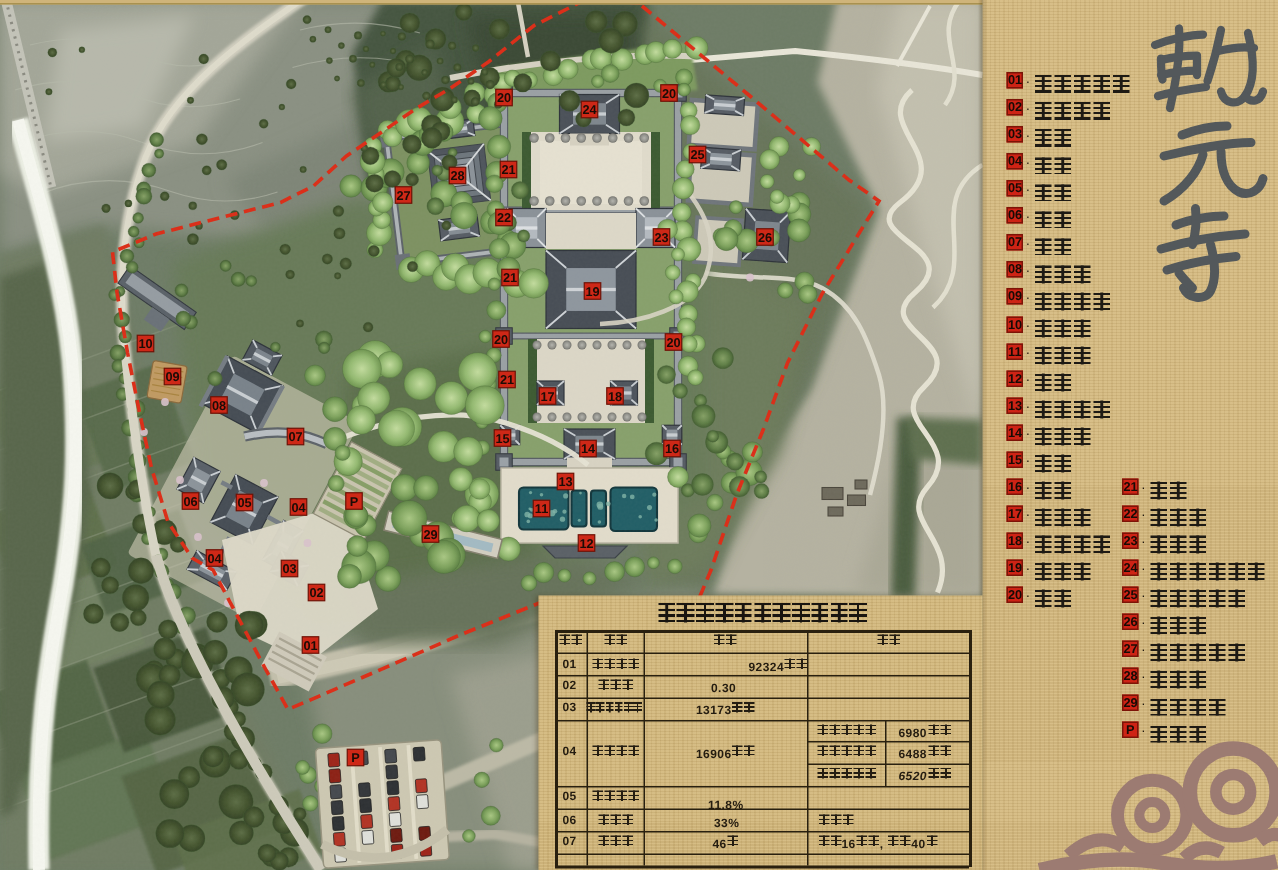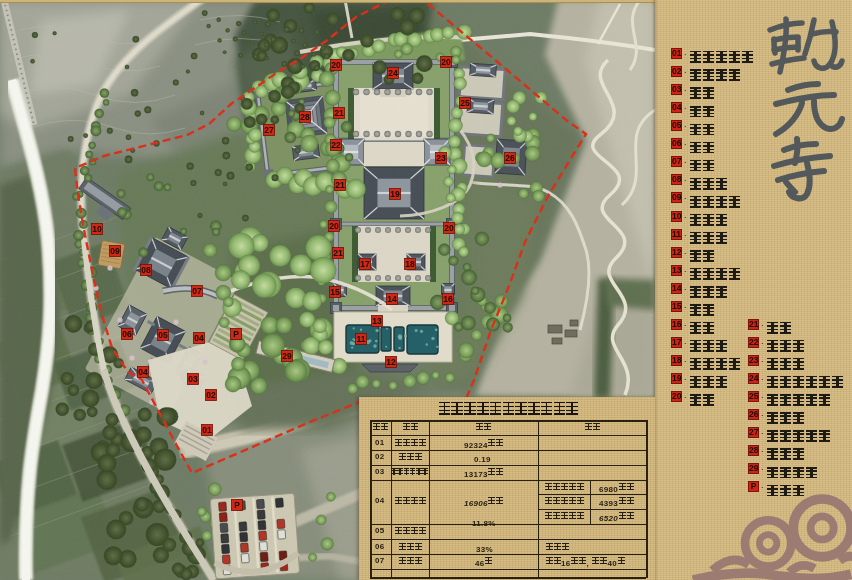--- a/index.html
+++ b/index.html
@@ -1267,43 +1267,43 @@
 <div class="bl" style="left:178.5px;top:23.0px;width:1.4px;height:157.0px;"></div>
 <div class="bl" style="left:231.0px;top:82.5px;width:1.4px;height:44.5px;"></div>
 
 <div style="position:absolute;left:13px;top:26px;width:16px;text-align:center;white-space:nowrap;"><i class="g8 g"></i><i class="g8 g"></i></div>
 <div style="position:absolute;left:43px;top:26px;width:16px;text-align:center;white-space:nowrap;"><i class="g8 g"></i><i class="g8 g"></i></div>
 <div style="position:absolute;left:116px;top:26px;width:16px;text-align:center;white-space:nowrap;"><i class="g8 g"></i><i class="g8 g"></i></div>
 <div style="position:absolute;left:225px;top:26px;width:16px;text-align:center;white-space:nowrap;"><i class="g8 g"></i><i class="g8 g"></i></div>
 
 <div class="num" style="left:16px;top:42px;">01</div>
 <div style="position:absolute;left:35px;top:42px;width:32px;text-align:center;white-space:nowrap;"><i class="g8 g"></i><i class="g8 g"></i><i class="g8 g"></i><i class="g8 g"></i></div>
-<div style="position:absolute;left:105px;top:42px;white-space:nowrap;"><span class="num" style="position:static;">92324</span><i class="g8 g"></i><i class="g8 g"></i></div>
+<div style="position:absolute;left:105px;top:42px;white-space:nowrap;"><span class="num" style="position:static;margin-left:35px;">92324</span><i class="g8 g"></i><i class="g8 g"></i></div>
 <div class="num" style="left:16px;top:56px;">02</div>
 <div style="position:absolute;left:39px;top:56px;width:24px;text-align:center;white-space:nowrap;"><i class="g8 g"></i><i class="g8 g"></i><i class="g8 g"></i></div>
-<div style="position:absolute;left:115px;top:56px;white-space:nowrap;"><span class="num" style="position:static;">0.19</span></div>
+<div style="position:absolute;left:115px;top:56px;white-space:nowrap;"><span class="num" style="position:static;">0.30</span></div>
 <div class="num" style="left:16px;top:71px;">03</div>
 <div style="position:absolute;left:32px;top:71px;width:37px;text-align:center;white-space:nowrap;"><i class="g6 g"></i><i class="g6 g"></i><i class="g6 g"></i><i class="g6 g"></i><i class="g6 g"></i><i class="g6 g"></i></div>
 <div style="position:absolute;left:105px;top:71px;white-space:nowrap;"><span class="num" style="position:static;">13173</span><i class="g8 g"></i><i class="g8 g"></i></div>
 <div class="num" style="left:16px;top:100px;">04</div>
 <div style="position:absolute;left:35px;top:100px;width:32px;text-align:center;white-space:nowrap;"><i class="g8 g"></i><i class="g8 g"></i><i class="g8 g"></i><i class="g8 g"></i></div>
-<div style="position:absolute;left:105px;top:100px;white-space:nowrap;font-style:italic;"><span class="num" style="position:static;">16906</span><i class="g8 g"></i><i class="g8 g"></i></div>
+<div style="position:absolute;left:105px;top:100px;white-space:nowrap;"><span class="num" style="position:static;">16906</span><i class="g8 g"></i><i class="g8 g"></i></div>
 <div class="num" style="left:16px;top:130px;">05</div>
 <div style="position:absolute;left:35px;top:130px;width:32px;text-align:center;white-space:nowrap;"><i class="g8 g"></i><i class="g8 g"></i><i class="g8 g"></i><i class="g8 g"></i></div>
-<div style="position:absolute;left:113px;top:120px;white-space:nowrap;"><span class="num" style="position:static;">11.8%</span></div>
+<div style="position:absolute;left:113px;top:134px;white-space:nowrap;"><span class="num" style="position:static;">11.8%</span></div>
 <div class="num" style="left:16px;top:146px;">06</div>
 <div style="position:absolute;left:39px;top:146px;width:24px;text-align:center;white-space:nowrap;"><i class="g8 g"></i><i class="g8 g"></i><i class="g8 g"></i></div>
 <div style="position:absolute;left:117px;top:146px;white-space:nowrap;"><span class="num" style="position:static;">33%</span></div>
 <div class="num" style="left:16px;top:160px;">07</div>
 <div style="position:absolute;left:39px;top:160px;width:24px;text-align:center;white-space:nowrap;"><i class="g8 g"></i><i class="g8 g"></i><i class="g8 g"></i></div>
 <div style="position:absolute;left:116px;top:160px;white-space:nowrap;"><span class="num" style="position:static;">46</span><i class="g8 g"></i></div>
 <div style="position:absolute;left:185px;top:86px;width:40px;text-align:center;white-space:nowrap;"><i class="g8 g"></i><i class="g8 g"></i><i class="g8 g"></i><i class="g8 g"></i><i class="g8 g"></i></div>
 <div style="position:absolute;left:240px;top:86px;white-space:nowrap;"><span class="num" style="position:static;">6980</span><i class="g8 g"></i><i class="g8 g"></i></div>
 <div style="position:absolute;left:185px;top:100px;width:40px;text-align:center;white-space:nowrap;"><i class="g8 g"></i><i class="g8 g"></i><i class="g8 g"></i><i class="g8 g"></i><i class="g8 g"></i></div>
-<div style="position:absolute;left:240px;top:100px;white-space:nowrap;"><span class="num" style="position:static;">4393</span><i class="g8 g"></i><i class="g8 g"></i></div>
+<div style="position:absolute;left:240px;top:100px;white-space:nowrap;"><span class="num" style="position:static;">6488</span><i class="g8 g"></i><i class="g8 g"></i></div>
 <div style="position:absolute;left:185px;top:115px;width:40px;text-align:center;white-space:nowrap;"><i class="g8 g"></i><i class="g8 g"></i><i class="g8 g"></i><i class="g8 g"></i><i class="g8 g"></i></div>
 <div style="position:absolute;left:240px;top:115px;white-space:nowrap;"><span class="num" style="position:static;font-style:italic;">6520</span><i class="g8 g"></i><i class="g8 g"></i></div>
 <div style="position:absolute;left:186px;top:146px;"><i class="g8 g"></i><i class="g8 g"></i><i class="g8 g"></i></div>
 <div style="position:absolute;left:186px;top:160px;white-space:nowrap;"><i class="g8 g"></i><i class="g8 g"></i><span class="num" style="position:static;">16</span><i class="g8 g"></i><i class="g8 g"></i><span class="num" style="position:static;">, </span><i class="g8 g"></i><i class="g8 g"></i><span class="num" style="position:static;">40</span><i class="g8 g"></i></div>
 </div>
 
 <svg style="position:absolute;left:692px;top:472px;" width="160" height="108" viewBox="0 0 164 112">
 <g fill="none" stroke="#9c7b72">
 <circle cx="78" cy="74" r="24" stroke-width="9"></circle>
 <circle cx="78" cy="74" r="9" stroke-width="7"></circle>

